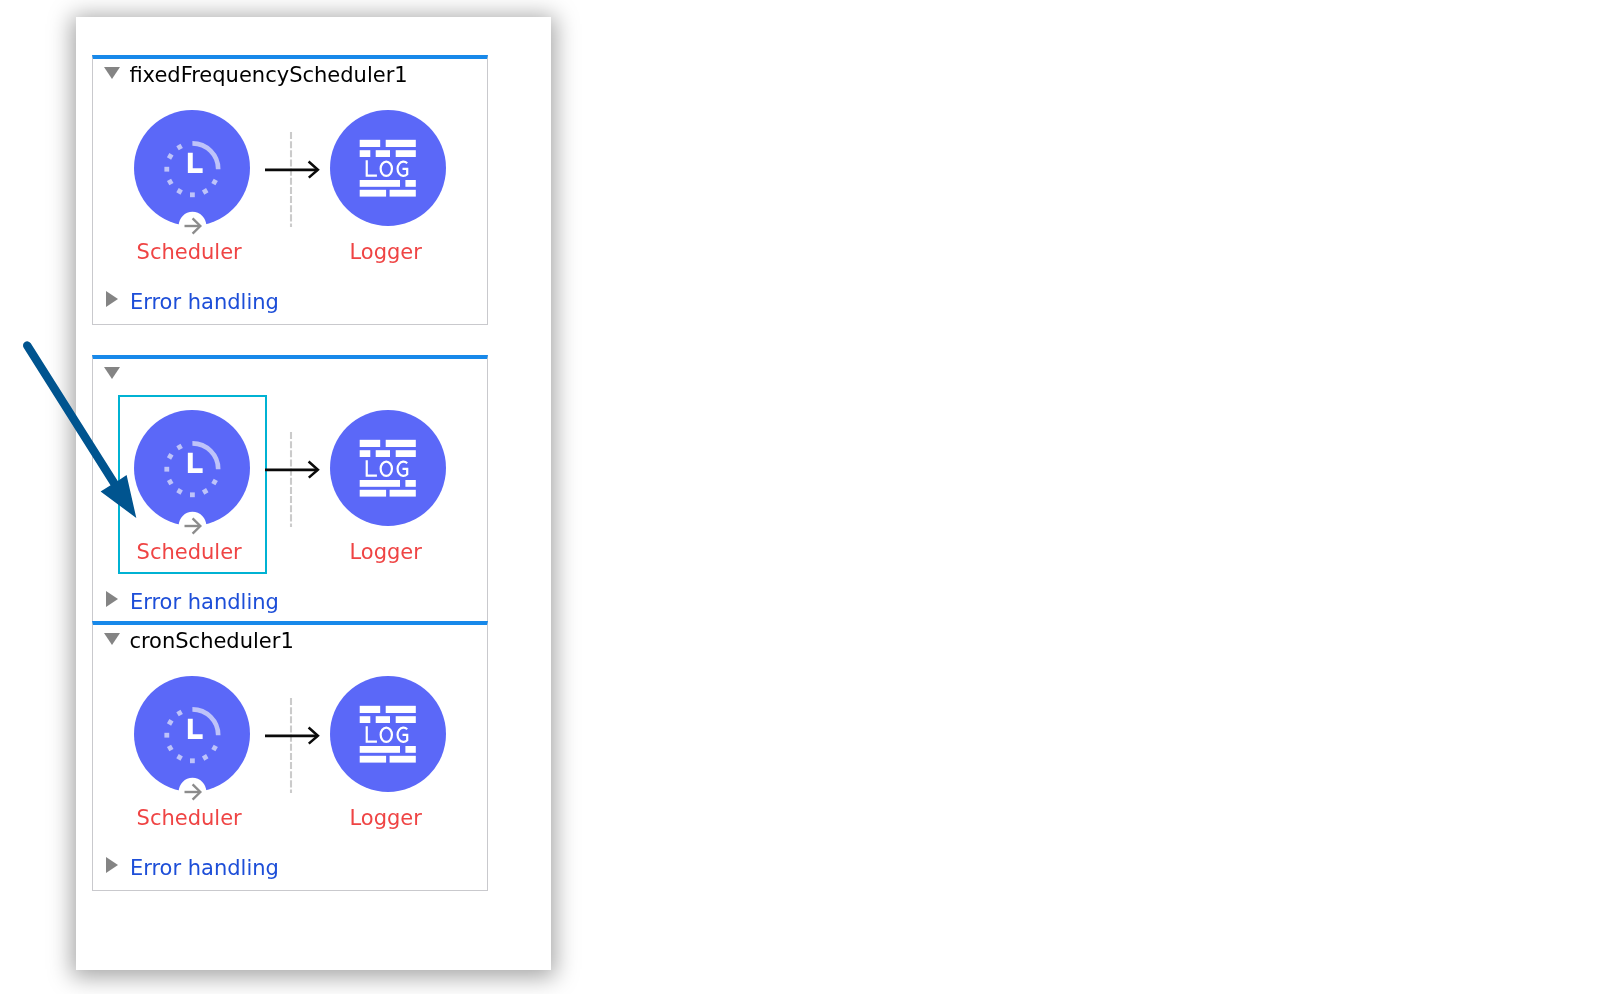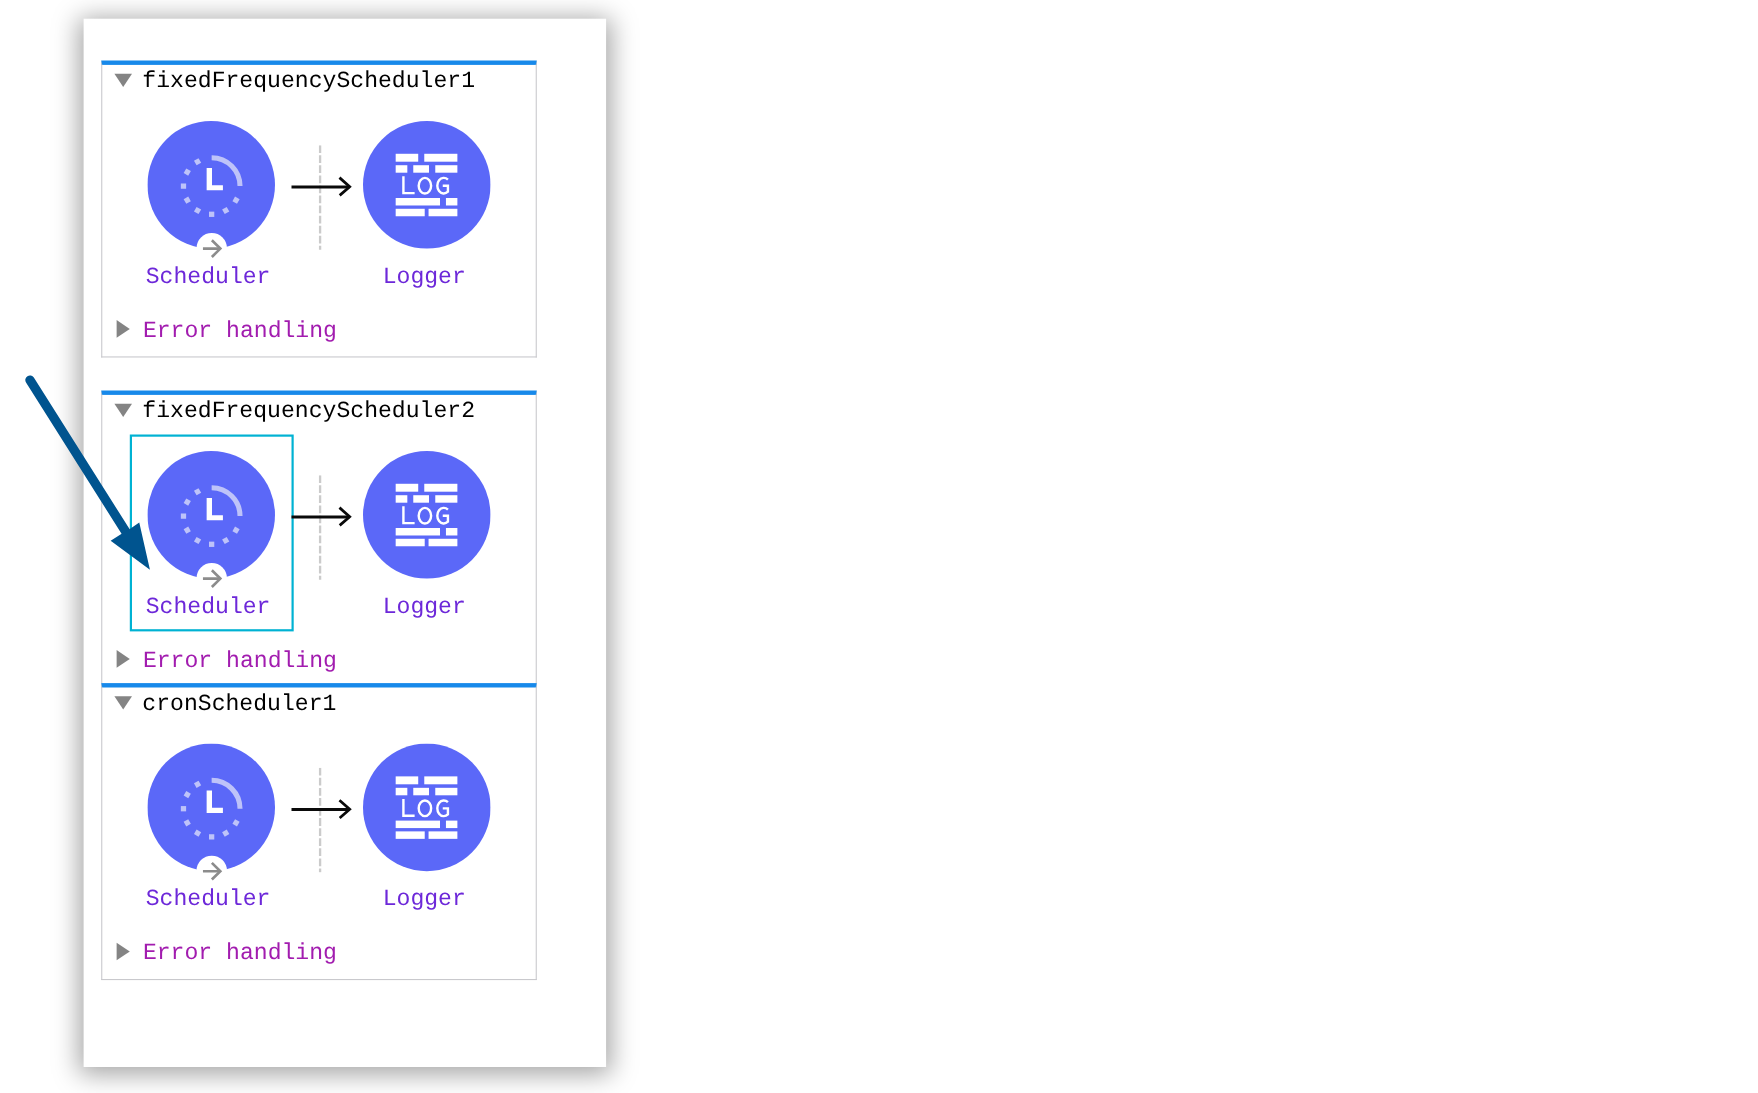--- a/index.html
+++ b/index.html
@@ -1,41 +1,41 @@
 <!DOCTYPE html>
 <html><head>
 <meta charset="utf-8">
 <title>Mule Flow Canvas</title>
 <style>
   html,body{margin:0;padding:0;}
   body{width:1598px;height:994px;background:#ffffff;overflow:hidden;
        font-family:"DejaVu Sans",sans-serif;}
-  #root{position:absolute;left:0;top:0;width:1598px;height:994px;background:#fff;font-family:Liberation Mono, monospace;}
+  #root{position:absolute;left:0;top:0;width:1598px;height:994px;background:#fff;}
 
   
   .canvas{position:absolute;left:76px;top:17px;width:474.5px;height:952.5px;background:#fff;
           box-shadow:0 3px 22px 4px rgba(0,0,0,.36);}
 
   
   .flow{position:absolute;left:16px;width:396px;height:270px;background:#fff;
         border:1.6px solid #c9c9cd;border-top:4px solid #1789ea;box-sizing:border-box;}
 
   .flowtitle{position:absolute;left:36.4px;top:3px;font-size:21px;line-height:26px;color:#000;white-space:nowrap;}
   .caret-down{position:absolute;left:10.5px;top:7.9px;width:0;height:0;
               border-left:8.2px solid transparent;border-right:8.2px solid transparent;
               border-top:12.4px solid #848484;}
   .caret-right{position:absolute;left:13.4px;top:232.4px;width:0;height:0;
                border-top:8.1px solid transparent;border-bottom:8.1px solid transparent;
                border-left:12.4px solid #848484;}
-  .errtitle{position:absolute;left:36.9px;top:230px;font-size:21px;line-height:26px;color:#a21caf;white-space:nowrap;}
+  .errtitle{position:absolute;left:36.9px;top:230px;font-size:21px;line-height:26px;color:#1d4ed8;white-space:nowrap;}
 
   .node{position:absolute;width:116px;}
   .node .gfx{position:absolute;left:0;top:0;}
   .nodelabel{position:absolute;left:-42.5px;top:129.5px;width:196px;font-size:21px;line-height:25px;
-             color:#6d28d9;white-space:nowrap;text-align:center;}
+             color:#ef4444;white-space:nowrap;text-align:center;}
   .selbox{position:absolute;border:2.7px solid #00b2d3;box-sizing:border-box;}
   .divider{position:absolute;}
   .conn{position:absolute;}
   svg{display:block;}
   .ann{position:absolute;left:0;top:0;width:1598px;height:994px;pointer-events:none;}
 </style>
 </head>
 <body>
 
 <div id="root">
@@ -108,21 +108,20 @@
           <svg class="gfx" viewBox="0 0 116 134" width="116" height="134">
             <use href="#logicon"></use>
           </svg>
           <div class="nodelabel">Logger</div>
         </div>
         <div class="caret-right"></div>
         <div class="errtitle">Error handling</div>
       </div>
       <div class="flow" style="top: 338px;">
         <div class="caret-down"></div>
-        <div class="flowtitle">fixedFrequencyScheduler2</div>
         <div class="selbox" style="left: 25px; top: 36.4px; width: 149.2px; height: 178.7px;"></div>
         <svg class="divider" width="4" height="95.5" style="left: 196px; top: 72.7px;">
           <path d="M 2 0 V 95.5" stroke="#cbcbcb" stroke-width="2.1" stroke-dasharray="7.05 2.1" fill="none"></path>
         </svg>
         <svg class="conn" width="60" height="26" style="left: 170px; top: 98px;">
           <path d="M 2.0 12.9 H 54.6" stroke="#0a0a0a" stroke-width="2.72" fill="none"></path>
           <path d="M 45.6 4.5 L 54.9 12.7 L 45.8 20.6" stroke="#0a0a0a" stroke-width="2.5" fill="none" stroke-linecap="butt" stroke-linejoin="miter"></path>
         </svg>
         <div class="node" style="left: 40.7px; top: 51.2px;">
           <svg class="gfx" viewBox="0 0 116 134" width="116" height="134">

